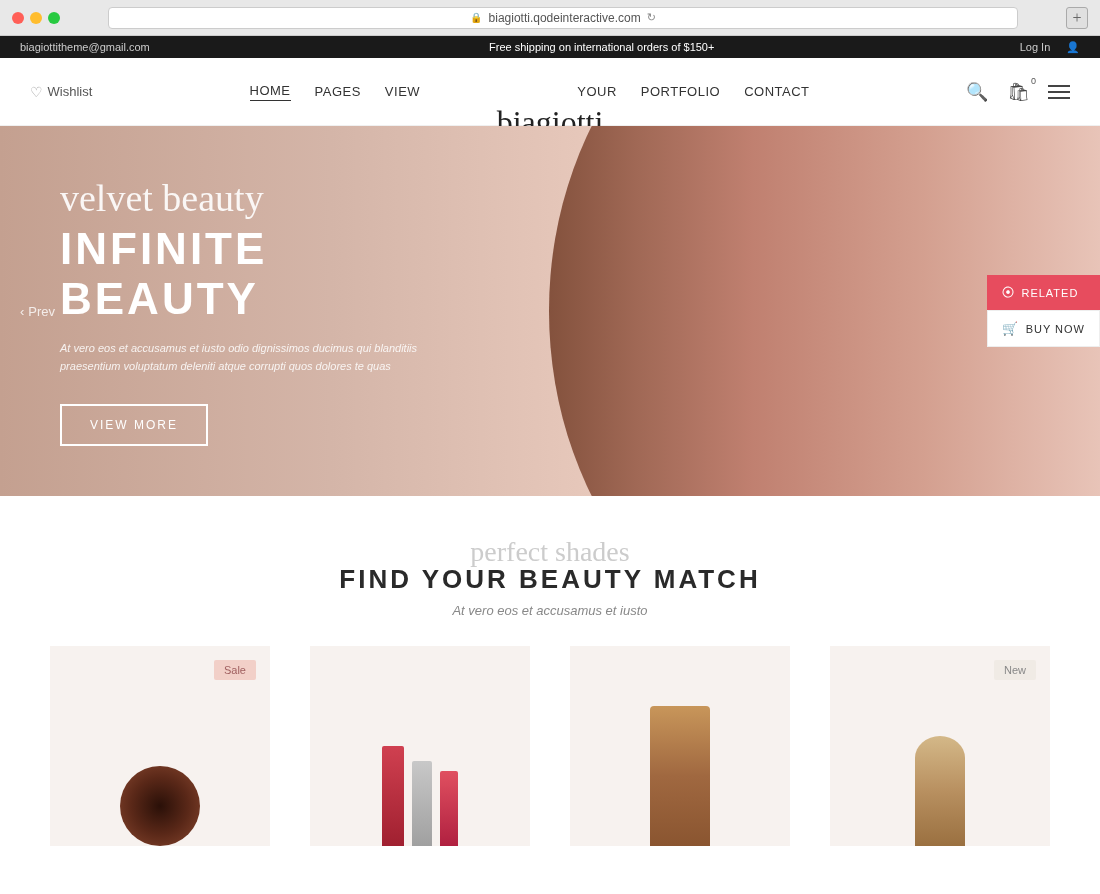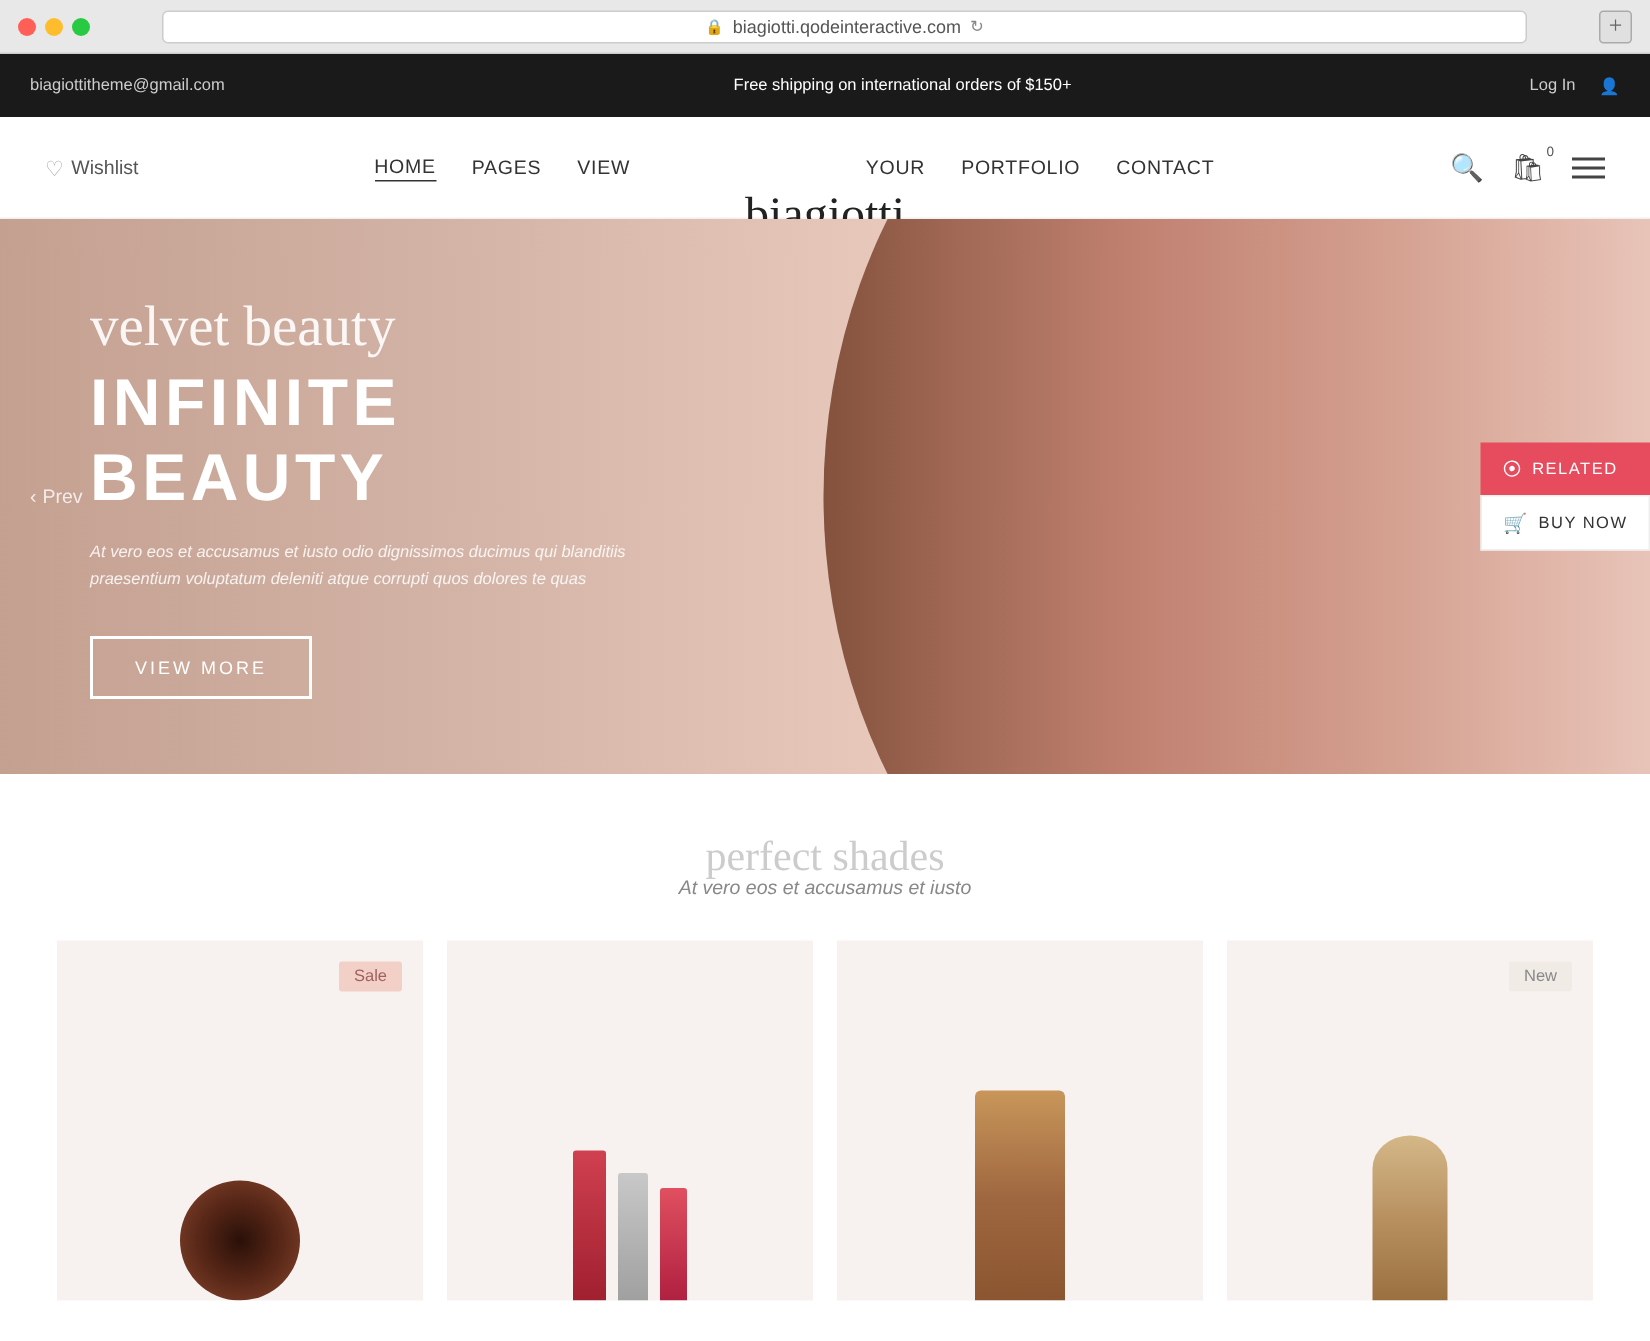--- a/index.html
+++ b/index.html
@@ -45,21 +45,21 @@
       font-size: 16px; color: #666; background: #e0e0e0;
       cursor: pointer;
     }
 
     
     .top-bar {
       background: #1a1a1a;
       color: #fff;
       font-family: sans-serif;
       font-size: 11px;
-      height: 42px;
+      height: 22px;
       display: flex;
       align-items: center;
       justify-content: space-between;
       padding: 0 20px;
     }
     .top-bar-email { color: #ccc; }
     .top-bar-promo { color: #fff; padding-left: 34px; }
     .top-bar-login { color: #ccc; display: flex; align-items: center; gap: 16px; cursor: pointer; }
 
     
@@ -244,23 +244,23 @@
       margin-bottom: 28px;
     }
     .products-grid {
       display: flex;
       gap: 0;
       padding: 0 30px;
     }
     .product-card {
       flex: 1;
       position: relative;
-      height: 240px;
+      height: 200px;
       background: #f7f2ef;
-      margin: 0 8px;
+      margin: 0 20px;
       overflow: hidden;
       display: flex;
       align-items: flex-end;
       justify-content: center;
     }
     .product-badge {
       position: absolute;
       top: 14px;
       right: 14px;
       background: #f2d0c8;
@@ -406,20 +406,21 @@
     </div>
     <div class="buy-btn">
       <span class="btn-icon">🛒</span>
       <span>BUY NOW</span>
     </div>
   </div>
 </div>
 
 <div class="products-section">
   <div class="section-script">perfect shades</div>
+  <h2 class="section-title">FIND YOUR BEAUTY MATCH</h2>
   <p class="section-subtitle">At vero eos et accusamus et iusto</p>
 
   <div class="products-grid">
 
     <div class="product-card">
       <div class="product-badge">Sale</div>
       <div class="circle-person"></div>
     </div>
 
     <div class="product-card">

